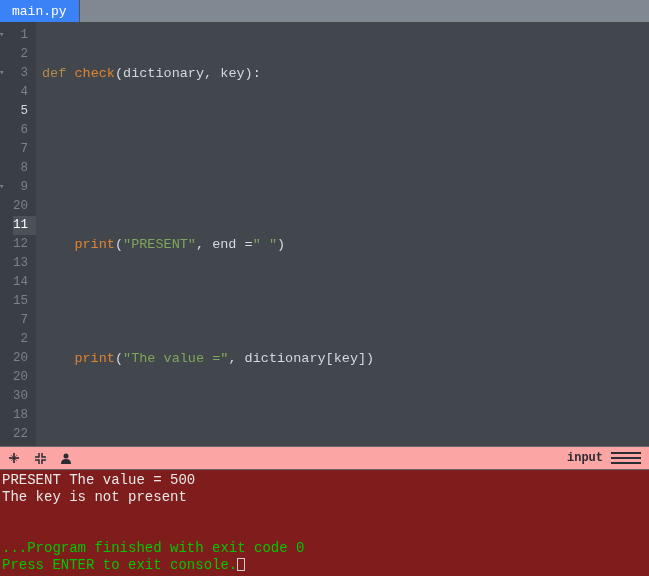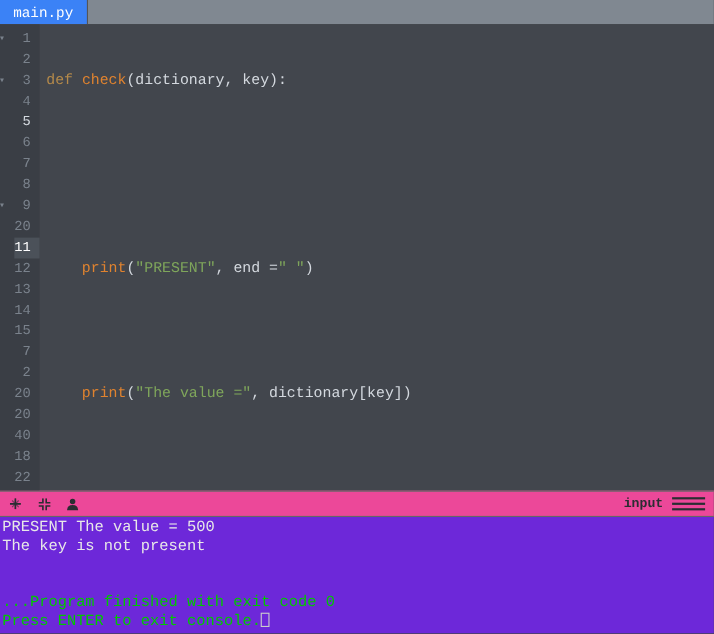--- a/index.html
+++ b/index.html
@@ -59,37 +59,37 @@
   .code-line { height: 19px; }
   .gut-line.hl { color: #ffffff; background: #4b5159; margin-right:-8px; padding-right:8px;margin-left:13px;}
   .gut-line.active { color: #d4d9df; }
   .kw { color: #b58a4a; }
   .fn { color: #e0832f; }
   .fn2 { color: #e0832f; }
   .str { color: #7fa65b; }
   .pn { color: #d4d9df; }
   .divider {
     height: 24px;
-    background: #ec4899;
+    background: #fca5a5;
     border-top: 1px solid #666;
     border-bottom: 1px solid #666;
     display: flex;
     align-items: center;
     padding: 0 8px;
     color: #2a2d32;
     font-size: 12px;
   }
   .divider-icons { display:flex; gap:14px; align-items:center;}
   .div-icon { width:12px; height:12px; display:inline-flex; align-items:center; justify-content:center; color:#2a2d32; cursor:pointer;}
   .divider-spacer { flex: 1; }
   .input-label { color: #2a2d32; font-weight: bold; margin-right: 4px; }
   .drag-handle { width: 30px; height: 12px; cursor: ew-resize; display:flex; flex-direction:column; justify-content:space-between; margin-left:4px;}
   .drag-handle div{ height:2px; background:#2a2d32;}
   .console {
-    background: #6d28d9;
+    background: #7f1d1d;
     color: #fff;
     font-family: Consolas, 'Courier New', monospace;
     font-size: 14px;
     line-height: 17px;
     padding: 2px 2px;
     height: 106px;
     white-space: pre;
   }
   .out-white { color: #e8e8e8; }
   .out-green { color: #00c800; }
@@ -116,21 +116,21 @@
     <div class="gut-line">20</div>
     <div class="gut-line hl">11</div>
     <div class="gut-line">12</div>
     <div class="gut-line">13</div>
     <div class="gut-line">14</div>
     <div class="gut-line">15</div>
     <div class="gut-line">7</div>
     <div class="gut-line">2</div>
     <div class="gut-line">20</div>
     <div class="gut-line">20</div>
-    <div class="gut-line">40</div>
+    <div class="gut-line">30</div>
     <div class="gut-line">18</div>
     <div class="gut-line">22</div>
   </div>
   <div class="code">
     <div class="code-line"><span class="kw">def</span> <span class="fn2">check</span><span class="pn">(</span><span class="pn">dictionary, key</span><span class="pn">):</span></div>
     <div class="code-line"></div>
     <div class="code-line"></div>
     <div class="code-line">    <span class="fn">print</span><span class="pn">(</span><span class="str">"PRESENT"</span><span>, end =</span><span class="str">" "</span><span class="pn">)</span></div>
     <div class="code-line"></div>
     <div class="code-line">    <span class="fn">print</span><span class="pn">(</span><span class="str">"The value ="</span><span>, dictionary[key])</span></div>

